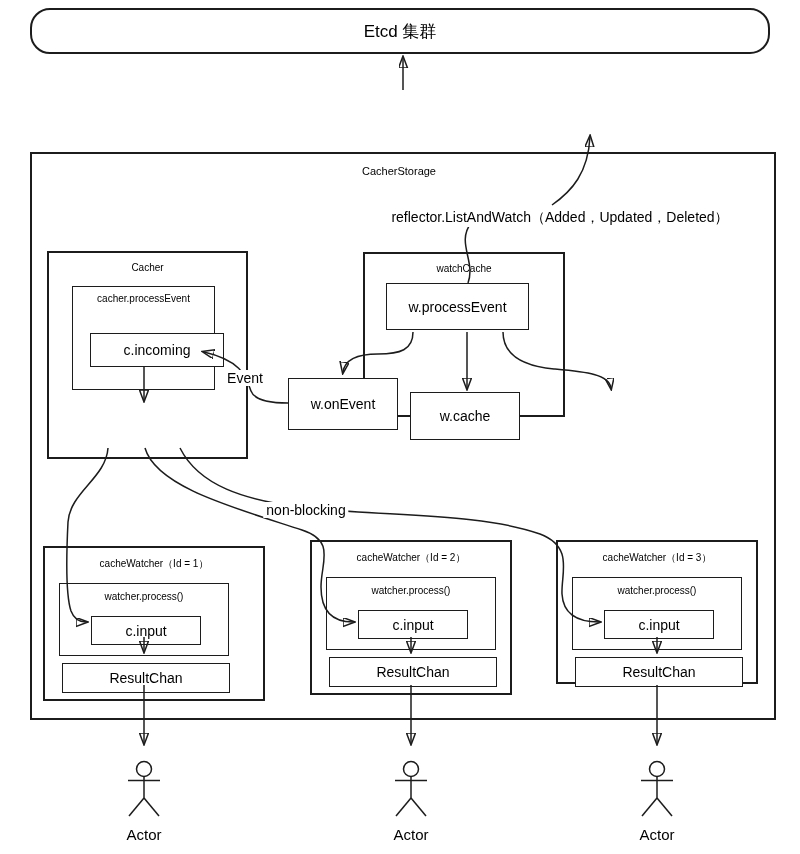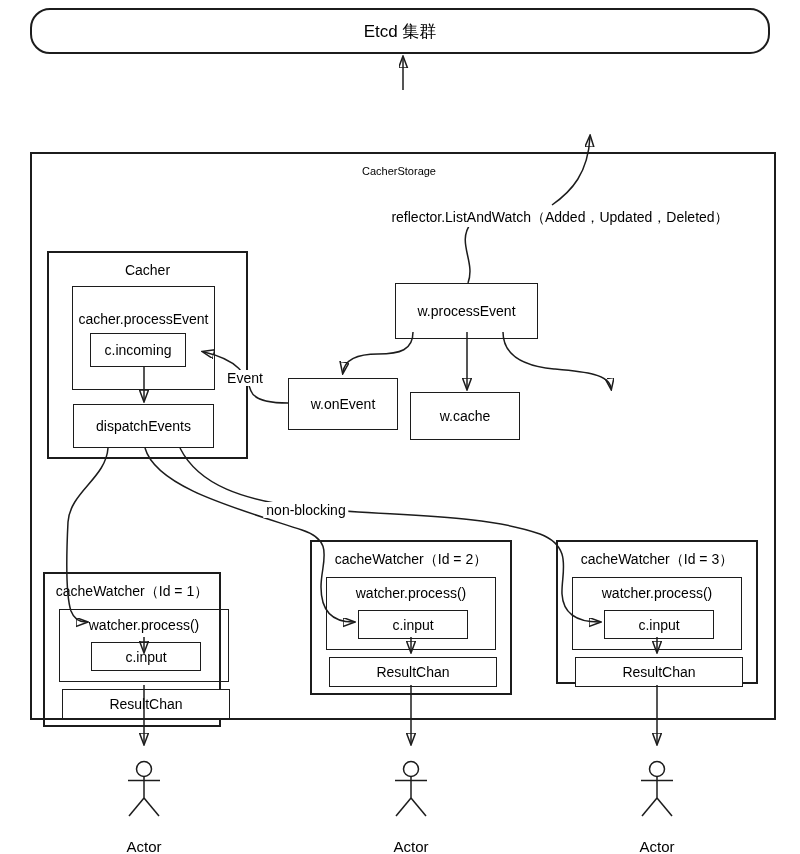--- a/index.html
+++ b/index.html
@@ -8,27 +8,27 @@
     font-family:"Liberation Sans","DejaVu Sans",sans-serif;color:#000;
     overflow:hidden;
   }
   .box{position:absolute;box-sizing:border-box;border:1.5px solid #1c1c1c;background:transparent;}
   .outer{border-width:2px;}
   .group{border-width:2px;}
   .leaf{border-width:1.5px;background:#ffffff;display:flex;align-items:center;justify-content:center;font-size:14px;}
   .flexc{display:flex;align-items:center;justify-content:center;}
   .big-title{font-size:17px;border-radius:20px;}
   .cs-title{position:absolute;top:11px;left:0;right:8px;text-align:center;font-size:11px;}
-  .group-label{position:absolute;top:9px;left:0;right:0;text-align:center;font-size:14px;white-space:nowrap;}
+  .group-label{position:absolute;top:9px;left:0;right:0;text-align:center;font-size:10px;white-space:nowrap;}
   .float-label{
     position:absolute;transform:translate(-50%,-50%);background:#ffffff;
     padding:0 3px;font-size:14px;white-space:nowrap;z-index:6;
   }
   .actor-label{
-    position:absolute;transform:translate(-50%,-50%);font-size:15px;z-index:6;margin-top:12px;
+    position:absolute;transform:translate(-50%,-50%);font-size:15px;z-index:6;
   }
   svg.connectors{position:absolute;left:0;top:0;z-index:5;pointer-events:none;}
   svg.connectors path, svg.connectors line, svg.connectors circle{
     fill:none;stroke:#1c1c1c;stroke-width:1.5;
   }
 </style>
 </head>
 <body>
 
 <div class="canvas">
@@ -39,44 +39,44 @@
 
 
   <div class="box outer" style="left:30px;top:152px;width:746px;height:568px">
     <span class="cs-title">CacherStorage</span>
   </div>
 
   <div class="box group" style="left:47px;top:251px;width:201px;height:208px">
     <span class="group-label">Cacher</span>
   </div>
   <div class="box group" style="left:72px;top:286px;width:143px;height:104px;border-width:1.5px">
-    <span class="group-label" style="top:24px">cacher.processEvent</span>
+    <span class="group-label" style="top:6px">cacher.processEvent</span>
   </div>
-  <div class="box leaf" style="left:90px;top:333px;width:96px;height:34px">
+  <div class="box leaf" style="left:90px;top:333px;width:134px;height:34px">
     <span>c.incoming</span>
   </div>
-  <div class="box leaf" style="left:73px;top:404px;width:141px;height:44px">
-    <span>dispatchEvents</span>
+
+  <div class="box group" style="left:363px;top:252px;width:202px;height:165px">
+    <span class="group-label">watchCache</span>
   </div>
-
-  <div class="box leaf" style="left:395px;top:283px;width:143px;height:56px">
+  <div class="box leaf" style="left:386px;top:283px;width:143px;height:47px">
     <span>w.processEvent</span>
   </div>
   <div class="box leaf" style="left:410px;top:392px;width:110px;height:48px">
     <span>w.cache</span>
   </div>
   <div class="box leaf" style="left:288px;top:378px;width:110px;height:52px">
     <span>w.onEvent</span>
   </div>
 
   <div class="float-label" style="left:560px;top:218px">reflector.ListAndWatch（Added，Updated，Deleted）</div>
   <div class="float-label" style="left:245px;top:378px">Event</div>
   <div class="float-label" style="left:306px;top:510px">non-blocking</div>
 
-  <div class="box group" style="left:43px;top:572px;width:178px;height:155px">
+  <div class="box group" style="left:43px;top:546px;width:222px;height:155px">
     <span class="group-label">cacheWatcher（Id = 1）</span>
     <div class="box" style="left:14px;top:35px;width:170px;height:73px;border-width:1.5px">
       <span class="group-label" style="top:7px">watcher.process()</span>
     </div>
     <div class="box leaf" style="left:46px;top:68px;width:110px;height:29px">
       <span>c.input</span>
     </div>
     <div class="box leaf" style="left:17px;top:115px;width:168px;height:30px">
       <span>ResultChan</span>
     </div>

